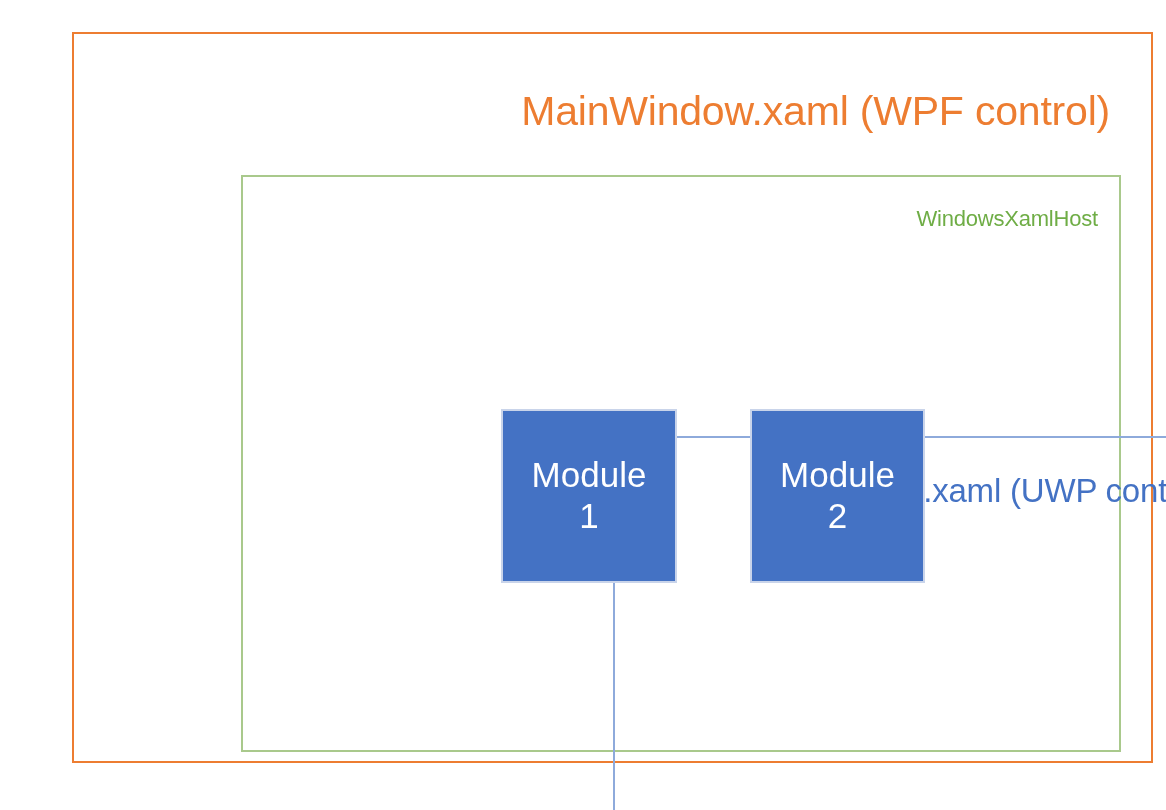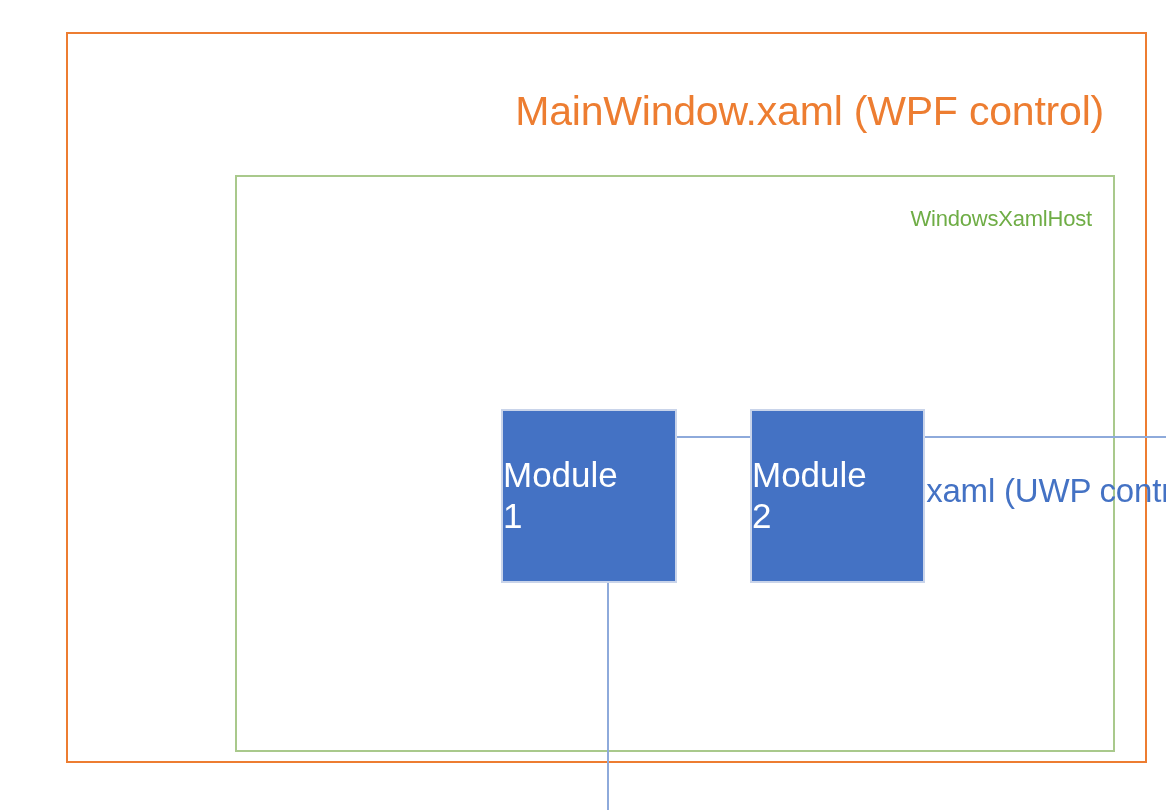--- a/index.html
+++ b/index.html
@@ -17,21 +17,21 @@
   #canvas {
     position: relative;
     width: 1166px;
     height: 810px;
     background: #ffffff;
   }
 
   
   .box-wpf {
     position: absolute;
-    left: 66px;
+    left: 72px;
     top: 32px;
     width: 1081px;
     height: 731px;
     box-sizing: border-box;
     border: 2px solid #ED7D31;
     background: transparent;
   }
   .label-wpf {
     position: absolute;
     right: 41px;
@@ -92,21 +92,21 @@
     position: absolute;
     box-sizing: border-box;
     background: #4472C4;
     border: 2px solid #C9D4EA;
     color: #ffffff;
     font-size: 35px;
     line-height: 1.16;
     text-align: center;
     display: flex;
     flex-direction: column;
-    align-items: flex-start;
+    align-items: center;
     justify-content: center;
   }
   .module .mod-line {
     display: block;
   }
   #module-1 {
     left: 501px;
     top: 409px;
     width: 176px;
     height: 174px;

